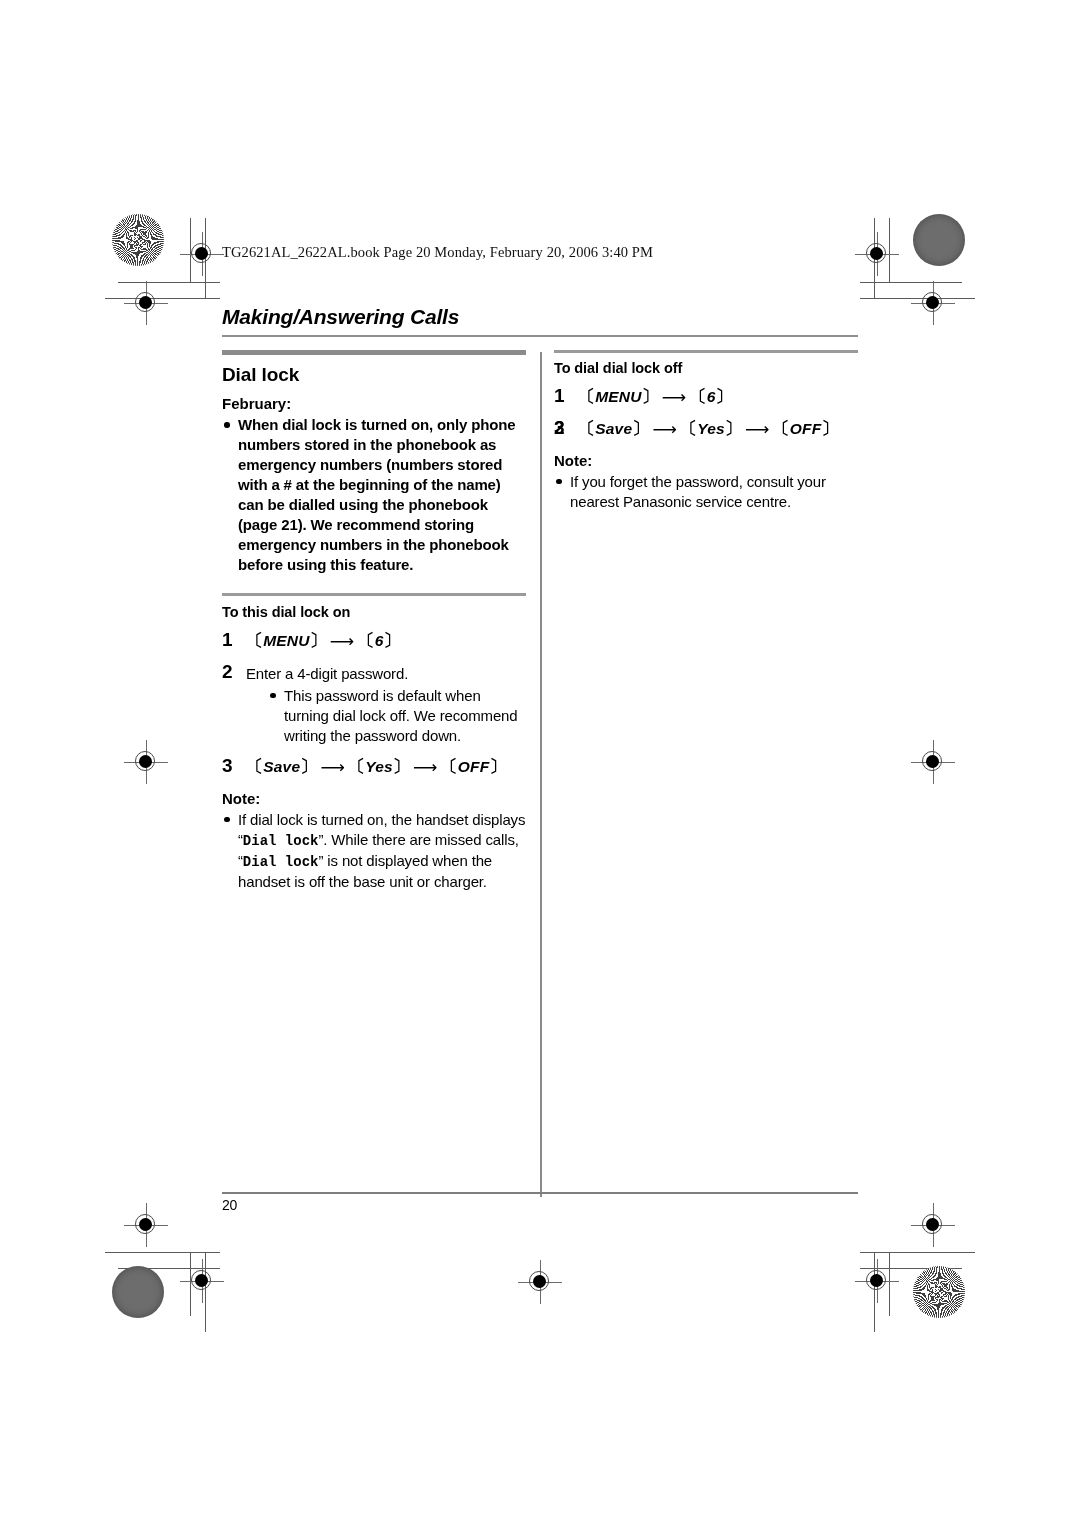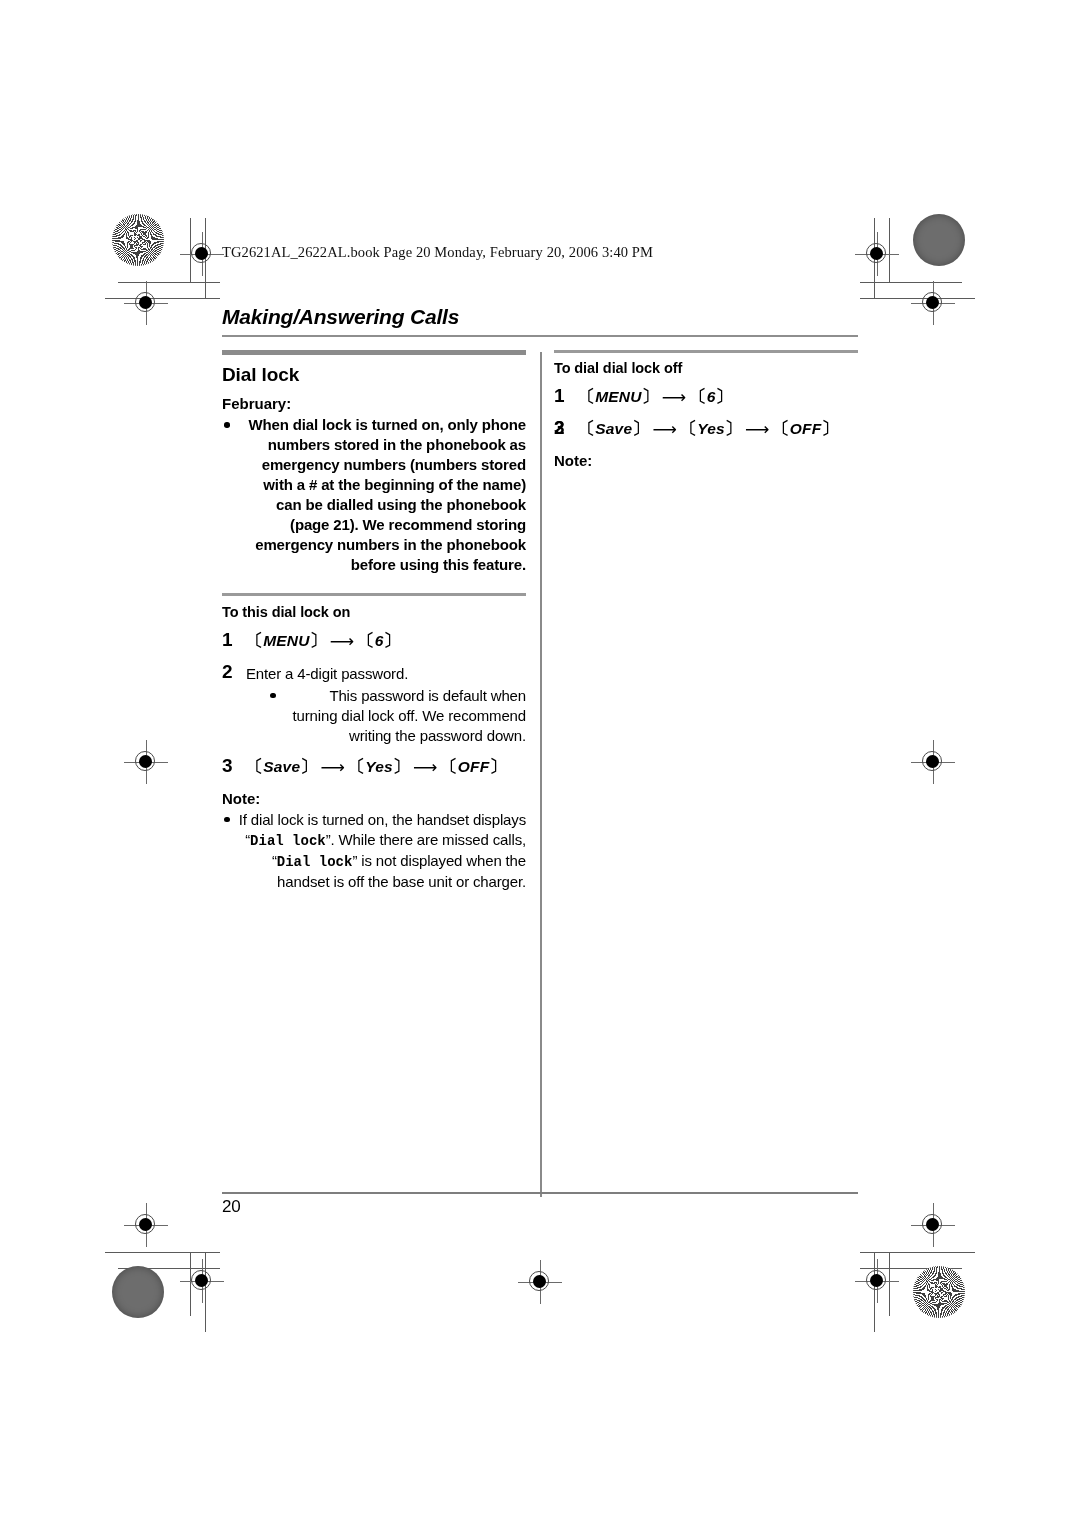--- a/index.html
+++ b/index.html
@@ -153,21 +153,20 @@
   }
 
   ul.bullets { list-style: none; margin: 0 0 0 0; padding: 0; }
   ul.bullets > li {
     position: relative;
     padding-left: 16px;
     font-size: 15px;
     line-height: 20px;
     letter-spacing: -.15px;
     margin-bottom: 2px;
-    text-align: right;
   }
   ul.bullets > li::before {
     content: "";
     position: absolute;
     left: 2px; top: 7px;
     width: 5.5px; height: 5.5px;
     background: #000;
     border-radius: 50%;
   }
   ul.bullets > li.strong { font-weight: bold; }
@@ -220,21 +219,21 @@
     position: absolute;
     left: 222px; top: 1192px;
     width: 636px;
   }
   .footer .rule {
     height: 2px;
     background: #7e7e7e;
   }
   .footer .pagenum {
     margin-top: 3px;
-    font-size: 17px;
+    font-size: 14px;
     letter-spacing: -.3px;
   }
 </style>
 </head>
 <body>
 
 <div class="marks">
 
   <div class="trim h" style="left:105px; top:298px; width:115px;"></div>
   <div class="trim v" style="left:205px; top:218px; height:80px;"></div>
@@ -391,19 +390,22 @@
       <li>
         <span class="num">2</span>
       </li>
       <li>
         <span class="num">3</span>
         <span class="keyline"><span class="brk">〔</span><span class="key">Save</span><span class="brk">〕</span><span class="arrow">⟶</span><span class="brk">〔</span><span class="key">Yes</span><span class="brk">〕</span><span class="arrow">⟶</span><span class="brk">〔</span><span class="key">OFF</span><span class="brk">〕</span></span>
       </li>
     </ol>
 
     <div class="label-bold">Note:</div>
+    <ul class="bullets">
+      <li>If you forget the password, consult your nearest Panasonic service centre.</li>
+    </ul>
   </div>
 </div>
 
 <div class="footer">
   <div class="rule"></div>
   <div class="pagenum">20</div>
 </div>
 
 </body></html>

